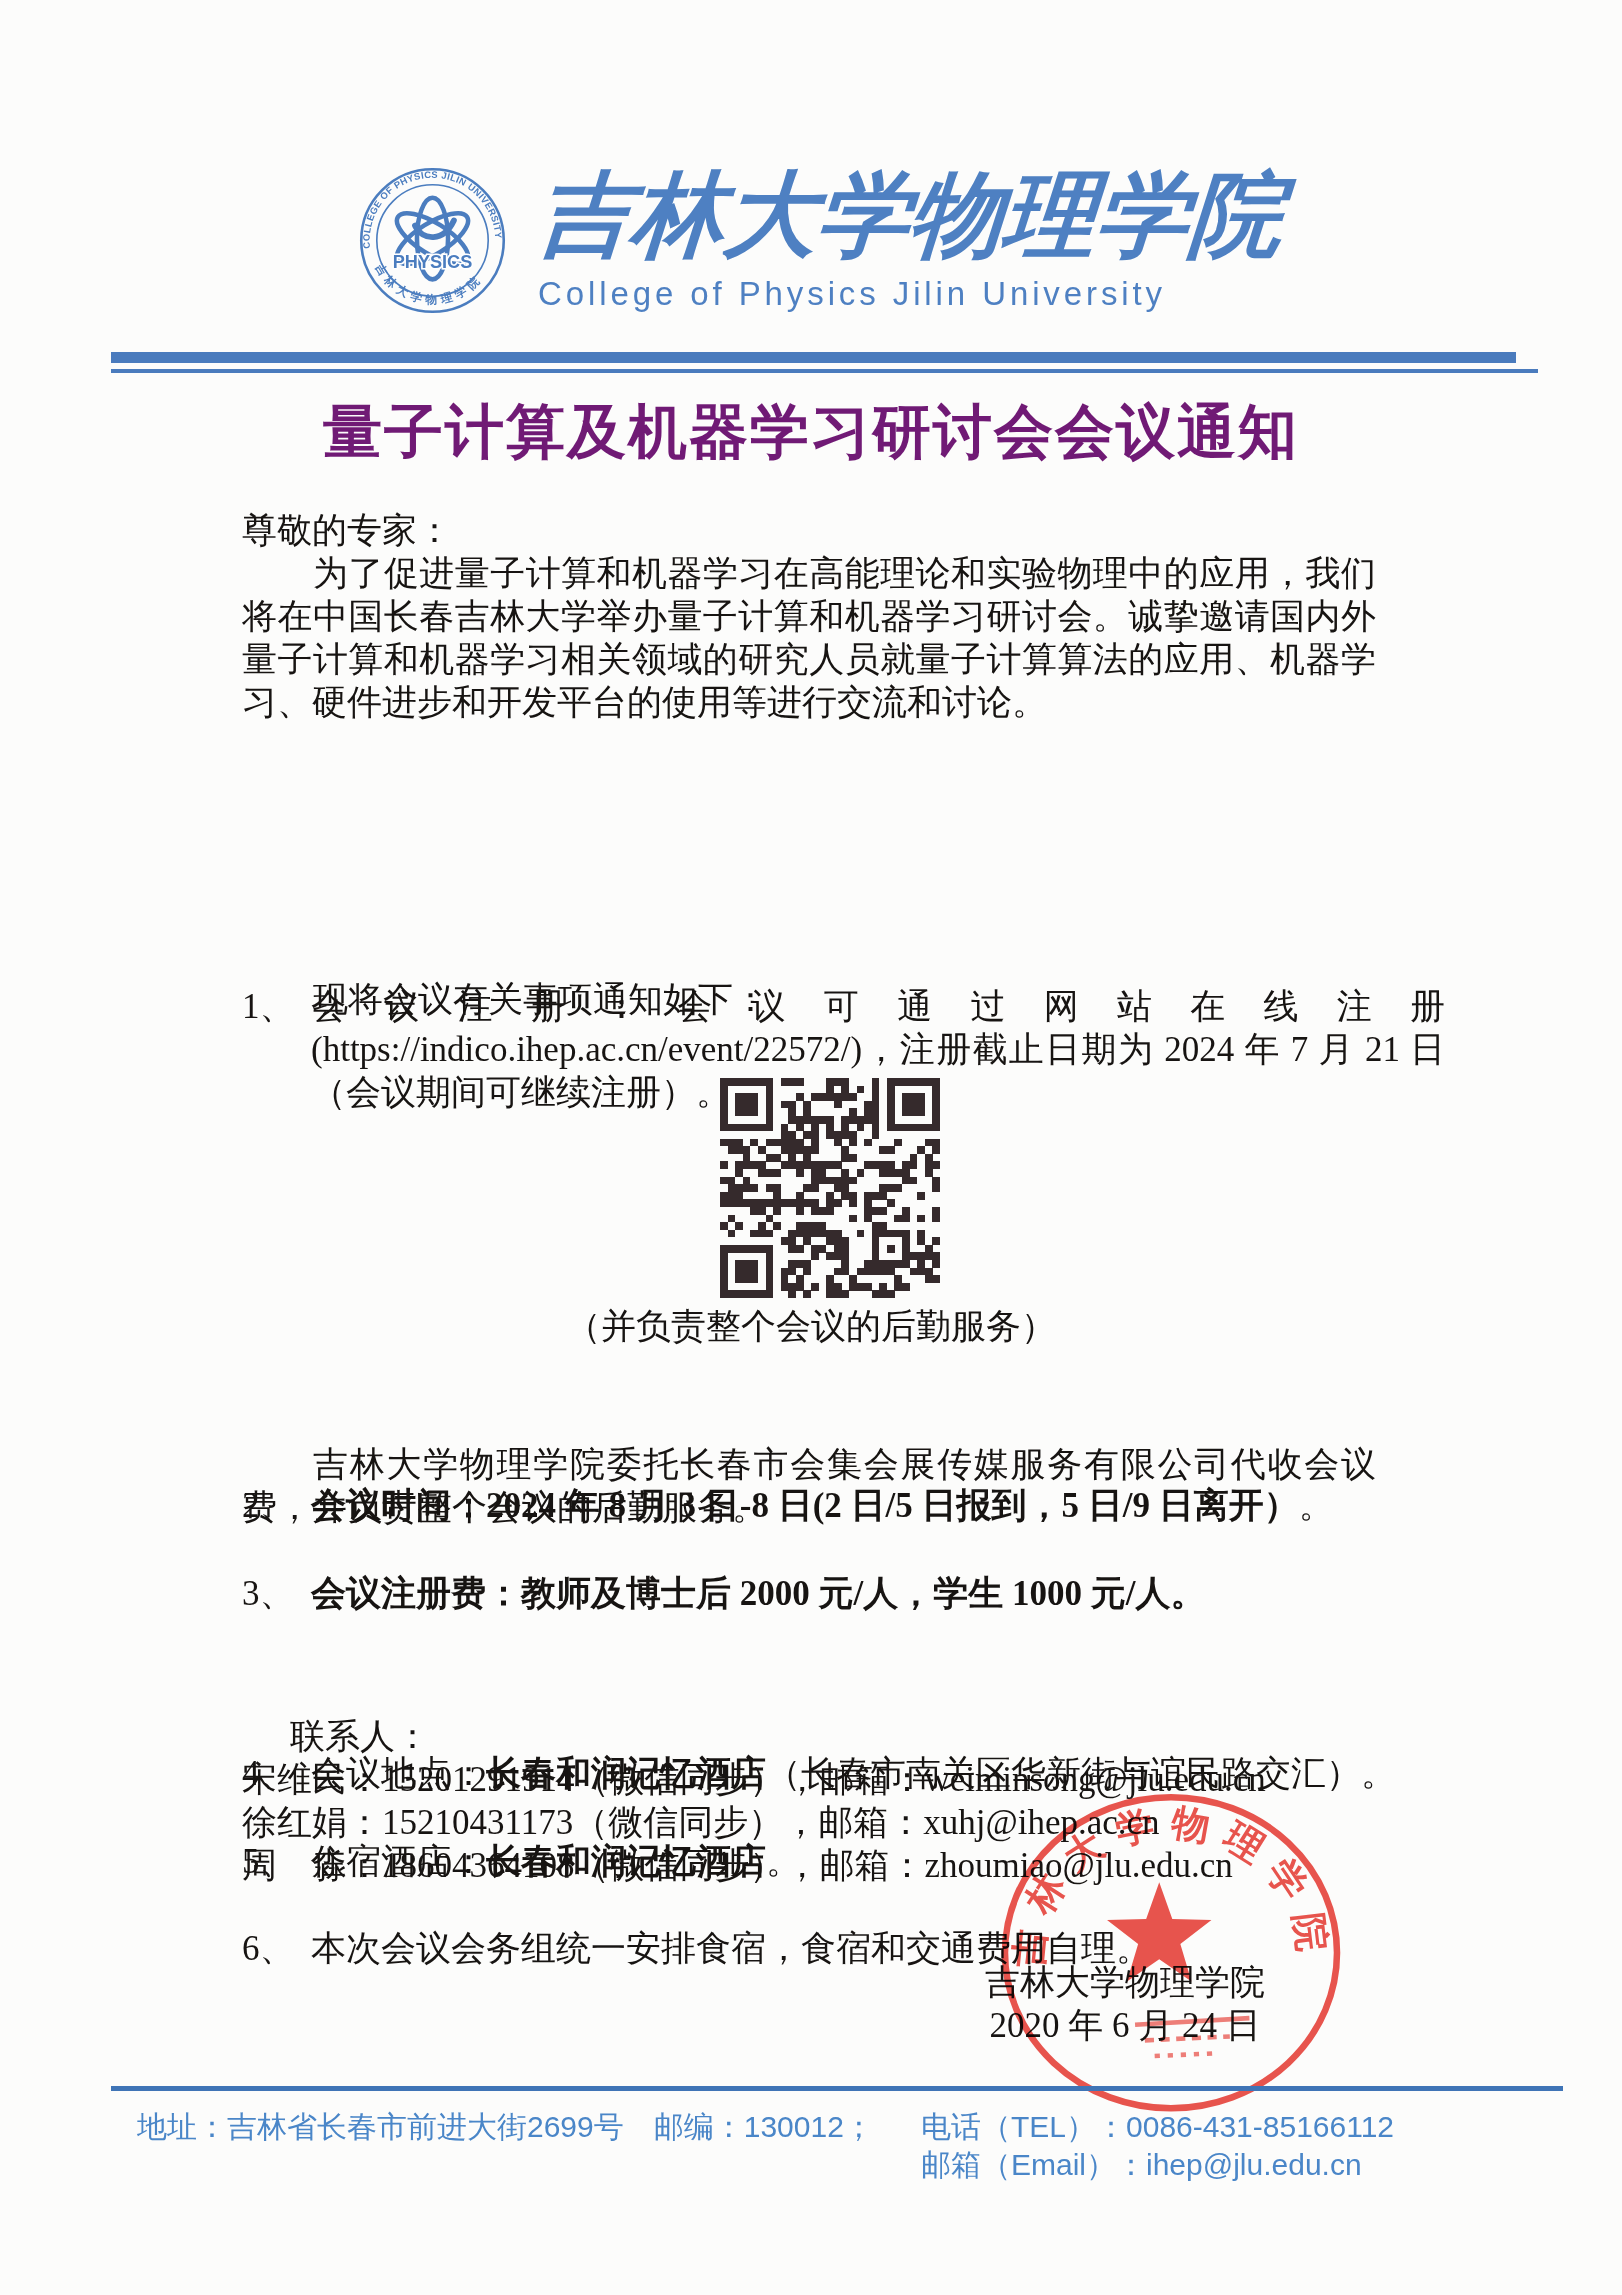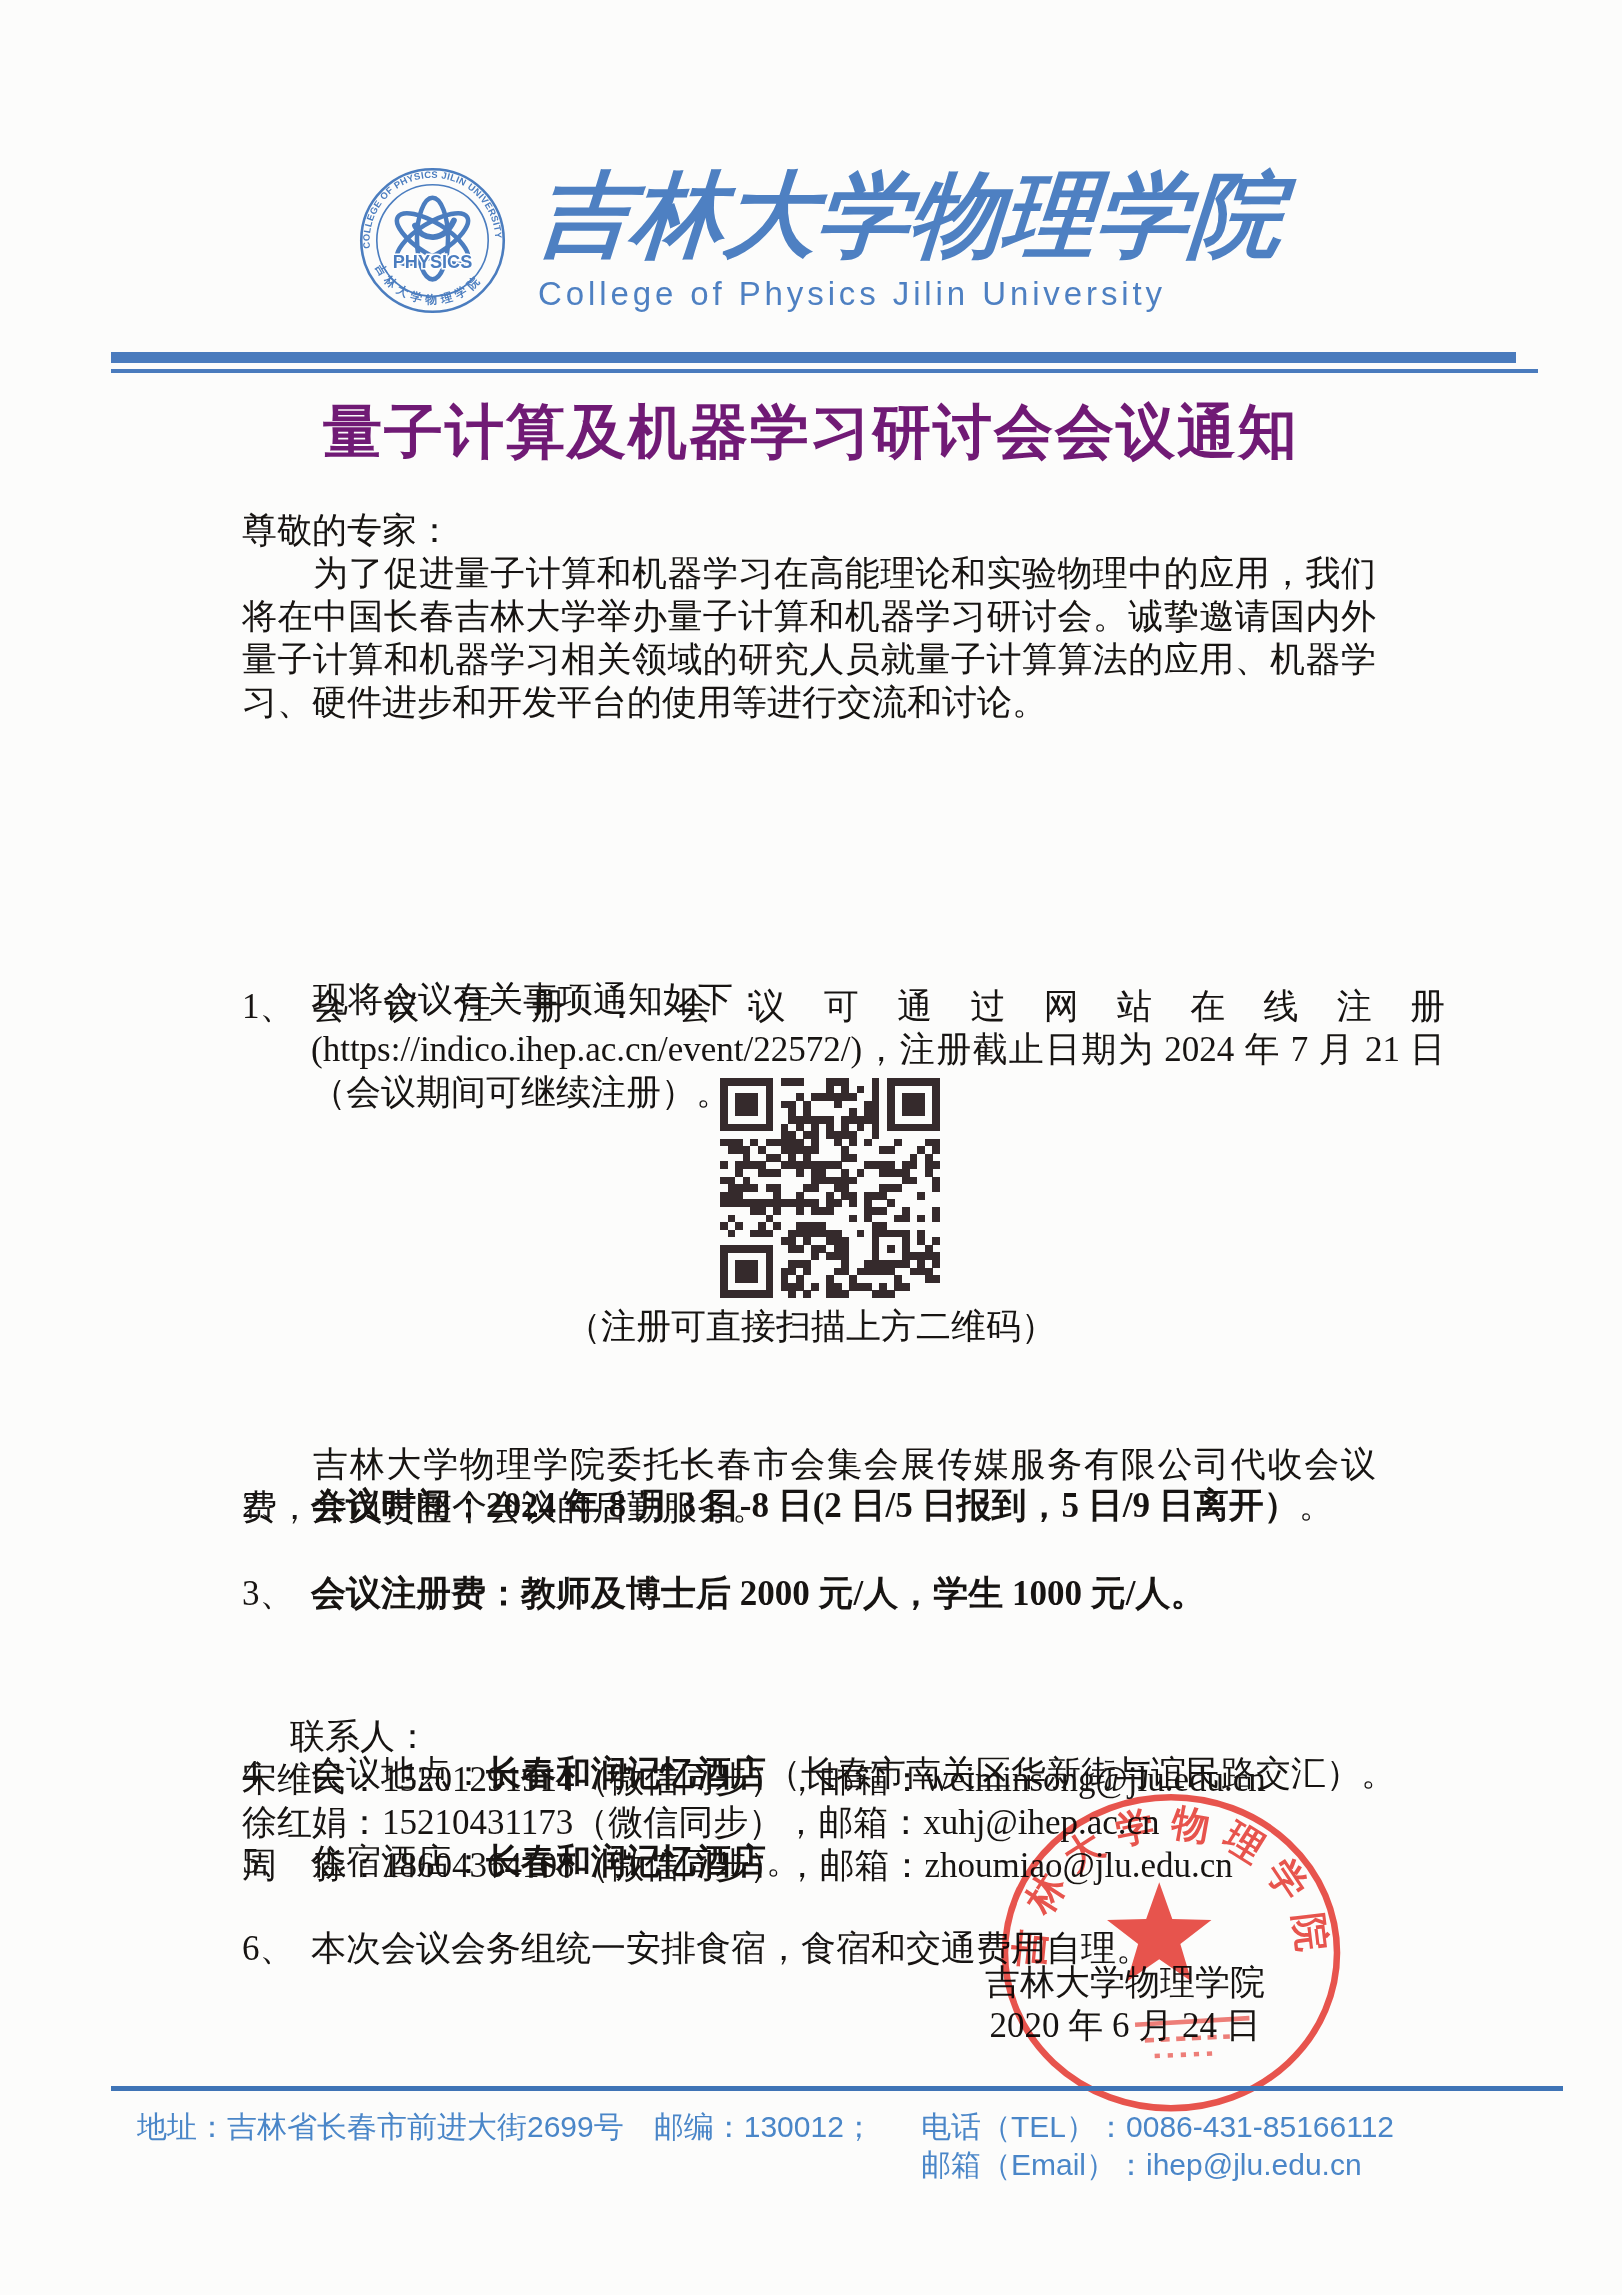--- a/index.html
+++ b/index.html
@@ -513,21 +513,21 @@
         <rect x="11" y="28" width="1.02" height="1.02" fill="#352a2c"></rect>
         <rect x="14" y="28" width="1.02" height="1.02" fill="#352a2c"></rect>
         <rect x="15" y="28" width="1.02" height="1.02" fill="#352a2c"></rect>
         <rect x="16" y="28" width="1.02" height="1.02" fill="#352a2c"></rect>
         <rect x="20" y="28" width="1.02" height="1.02" fill="#352a2c"></rect>
         <rect x="21" y="28" width="1.02" height="1.02" fill="#352a2c"></rect>
         <rect x="22" y="28" width="1.02" height="1.02" fill="#352a2c"></rect>
       </svg>
   </div>
 
-  <div class="abs qr-caption">（注册可直接扫描上方二维码）</div>
+  <div class="abs qr-caption">（并负责整个会议的后勤服务）</div>
 
   <div class="abs col item" style="top:1355px;">
     <span class="num">2、</span><span></span><span class="b">会议时间：2024 年 8 月 3 日-8 日(2 日/5 日报到，5 日/9 日离开）</span><span>。</span>
   </div>
 
   <div class="abs col item" style="top:1400px;">
     <span class="num">3、</span><span></span><span class="b">会议注册费：教师及博士后 2000 元/人，学生 1000 元/人。</span><span></span>
   </div>
 
   <div class="abs col indent" style="top:1443px;">吉林大学物理学院委托长春市会集会展传媒服务有限公司代收会议费，并负责整个会议的后勤服务。</div>

